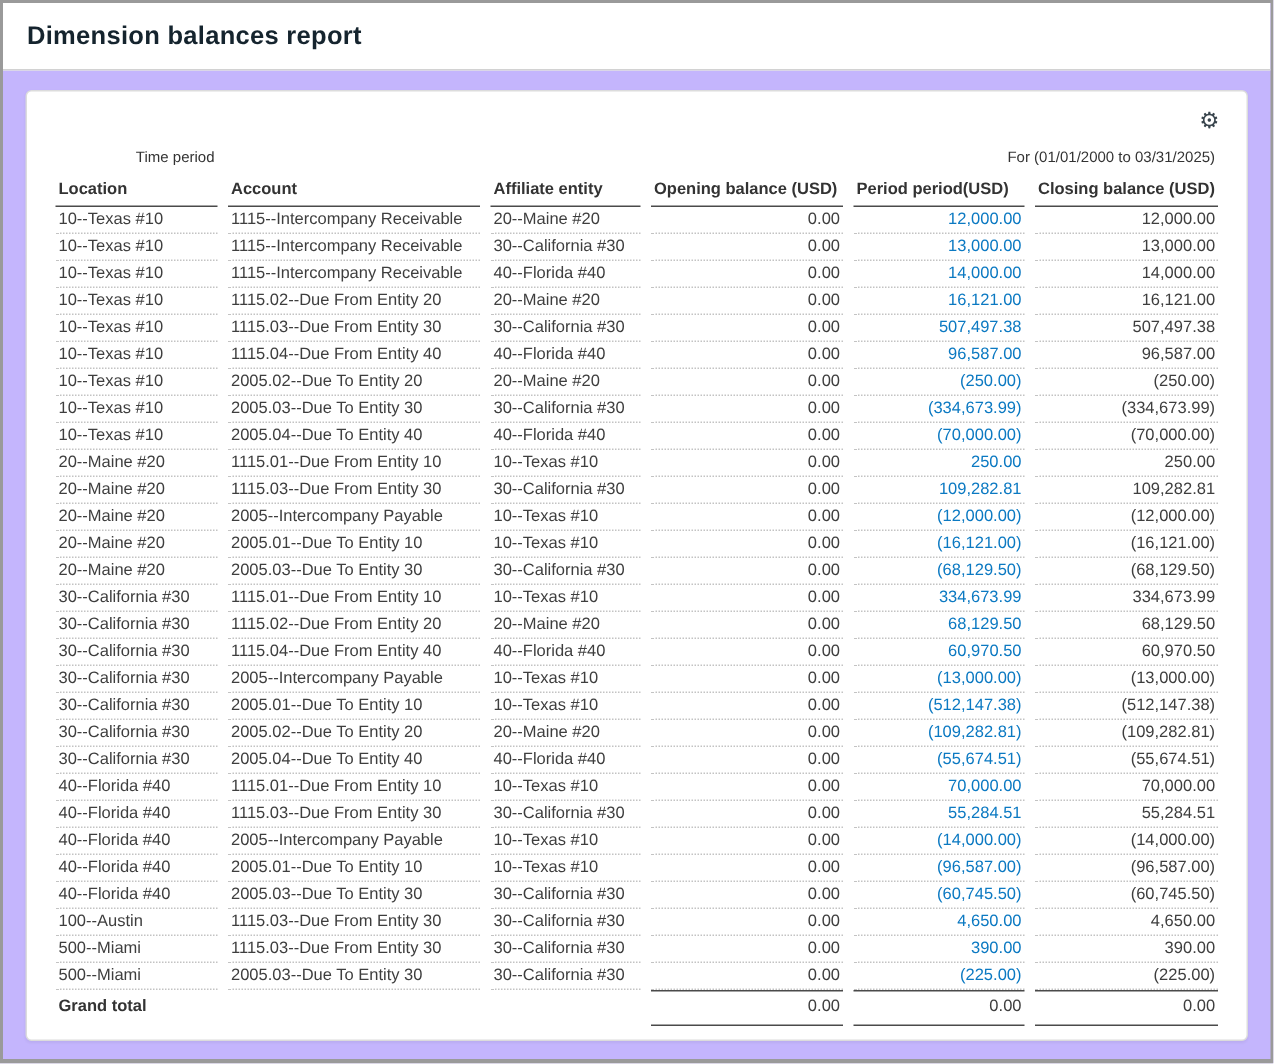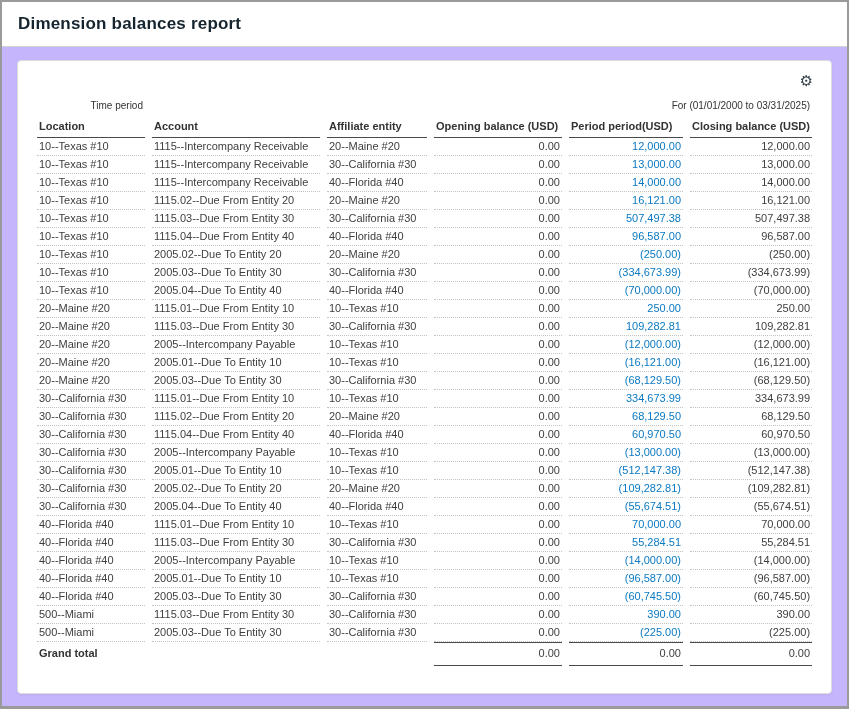--- a/index.html
+++ b/index.html
@@ -349,20 +349,28 @@
             </tr>
             <tr>
               <td class="txt">40--Florida #40</td>
               <td class="txt">2005.03--Due To Entity 30</td>
               <td class="txt">30--California #30</td>
               <td class="num">0.00</td>
               <td class="num"><a class="link">(60,745.50)</a></td>
               <td class="num">(60,745.50)</td>
             </tr>
             <tr>
+              <td class="txt">100--Austin</td>
+              <td class="txt">1115.03--Due From Entity 30</td>
+              <td class="txt">30--California #30</td>
+              <td class="num">0.00</td>
+              <td class="num"><a class="link">4,650.00</a></td>
+              <td class="num">4,650.00</td>
+            </tr>
+            <tr>
               <td class="txt">500--Miami</td>
               <td class="txt">1115.03--Due From Entity 30</td>
               <td class="txt">30--California #30</td>
               <td class="num">0.00</td>
               <td class="num"><a class="link">390.00</a></td>
               <td class="num">390.00</td>
             </tr>
             <tr>
               <td class="txt">500--Miami</td>
               <td class="txt">2005.03--Due To Entity 30</td>

